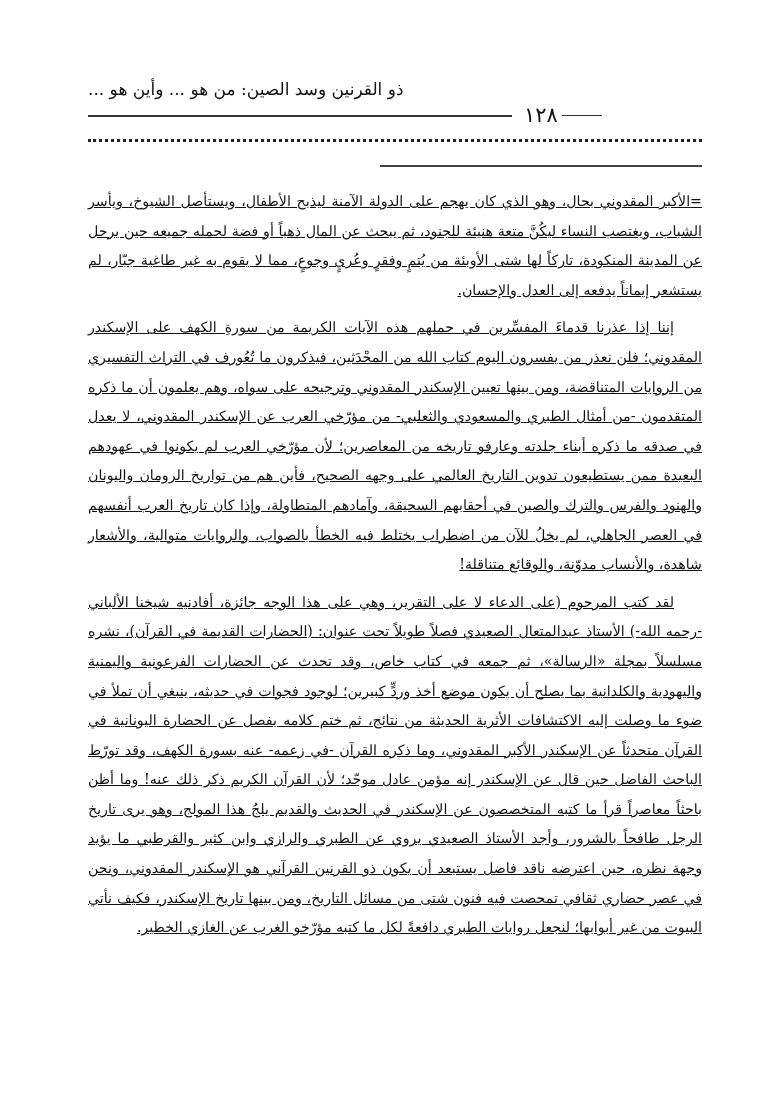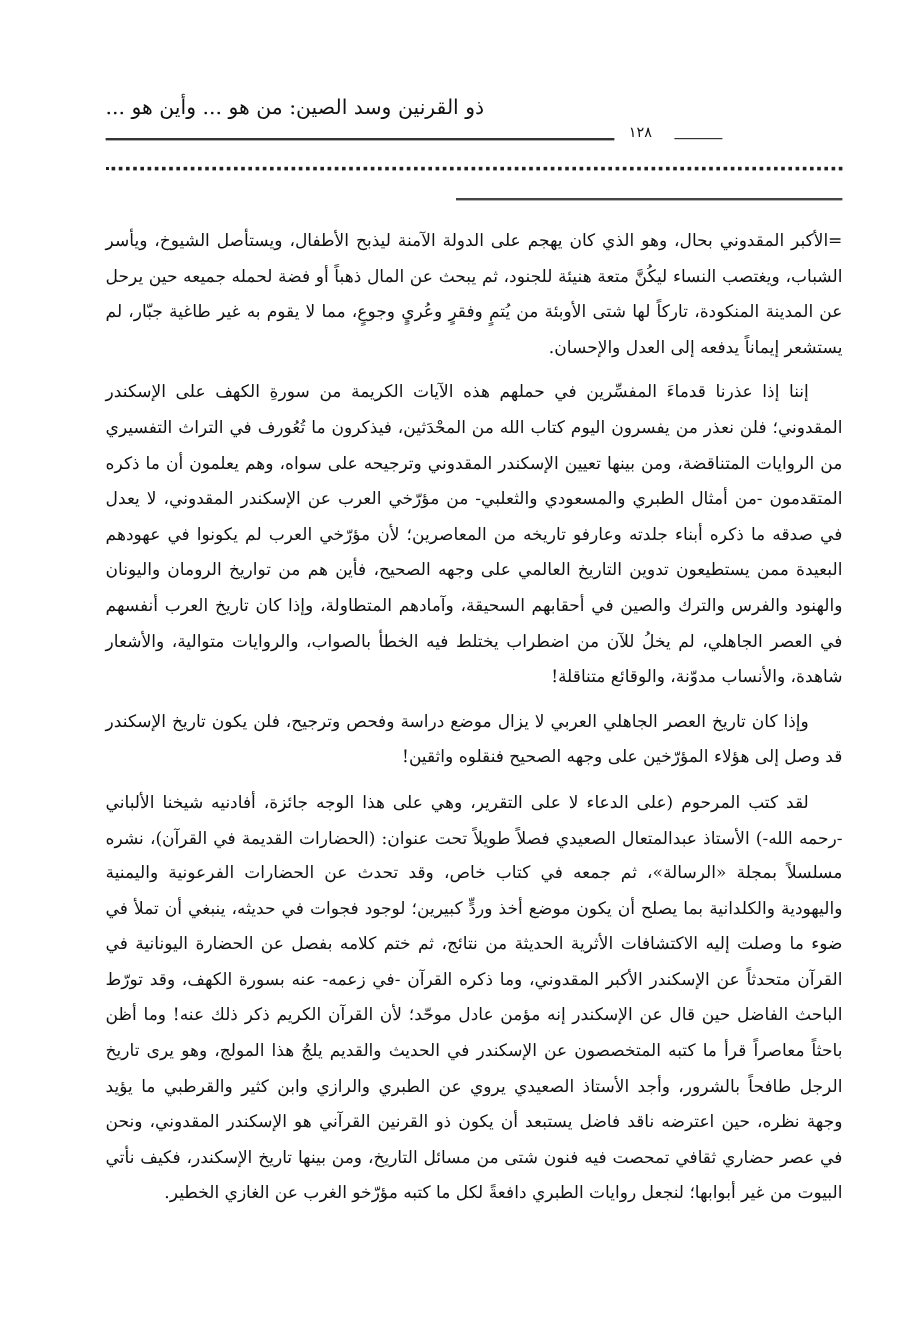--- a/index.html
+++ b/index.html
@@ -2,27 +2,27 @@
 <html><head>
 <meta charset="utf-8">
 <style>
   html, body { margin: 0; padding: 0; background: #ffffff; }
   body { width: 764px; height: 1107px; position: relative; overflow: hidden;
          font-family: "DejaVu Serif", "Liberation Serif", serif; color: #111; }
   .page { position: absolute; left: 0; top: 17px; width: 764px; height: 1107px; }
   .header { position: absolute; left: 88px; top: 62px; width: 614px; height: 28px; direction: rtl; }
   .header-title { position: absolute; left: 0; top: 0; font-size: 17px; white-space: nowrap; direction: rtl; }
   .header-rule-left { position: absolute; left: 0; top: 36px; width: 424px; height: 2px; background: #333; }
-  .page-number { position: absolute; left: 436px; top: 24px; font-size: 12px; direction: rtl; text-align: center; }
+  .page-number { position: absolute; left: 436px; top: 24px; font-size: 21px; direction: rtl; text-align: center; }
   .header-rule-right { position: absolute; left: 474px; top: 36px; width: 40px; height: 1px; background: #333; }
   .dotted-line { position: absolute; left: 88px; top: 122px; width: 614px; height: 0; border-top: 3px dotted #222; }
   .footnote-rule { position: absolute; left: 380px; top: 148px; width: 322px; height: 2px; background: #444; }
   .body-text { position: absolute; left: 88px; top: 170px; width: 614px; direction: rtl; text-align: justify;
                font-size: 14.2px; line-height: 29.6px; }
-  .body-text p { margin: 0 0 8px 0; }
+  .body-text p { margin: 0 0 8px 0; text-decoration: underline; }
   .body-text p.indent { text-indent: 28px; }
   .body-text p.noindent { text-indent: 0; }
 </style>
 </head>
 <body>
 
 <div class="page">
 
   <div class="header">
     <span class="header-title">ذو القرنين وسد الصين: من هو ... وأين هو ...</span>
@@ -30,17 +30,16 @@
     <span class="page-number">١٢٨</span>
     <div class="header-rule-right"></div>
   </div>
 
   <div class="dotted-line"></div>
   <div class="footnote-rule"></div>
 
   <div class="body-text">
     <p class="noindent">=الأكبر المقدوني بحال، وهو الذي كان يهجم على الدولة الآمنة ليذبح الأطفال، ويستأصل الشيوخ، ويأسر الشباب، ويغتصب النساء ليكُنَّ متعة هنيئة للجنود، ثم يبحث عن المال ذهباً أو فضة لحمله جميعه حين يرحل عن المدينة المنكودة، تاركاً لها شتى الأوبئة من يُتمٍ وفقرٍ وعُريٍ وجوعٍ، مما لا يقوم به غير طاغية جبّار، لم يستشعر إيماناً يدفعه إلى العدل والإحسان.</p>
     <p class="indent">إننا إذا عذرنا قدماءَ المفسِّرين في حملهم هذه الآيات الكريمة من سورةِ الكهف على الإسكندر المقدوني؛ فلن نعذر من يفسرون اليوم كتاب الله من المحْدَثين، فيذكرون ما تُعُورف في التراث التفسيري من الروايات المتناقضة، ومن بينها تعيين الإسكندر المقدوني وترجيحه على سواه، وهم يعلمون أن ما ذكره المتقدمون -من أمثال الطبري والمسعودي والثعلبي- من مؤرّخي العرب عن الإسكندر المقدوني، لا يعدل في صدقه ما ذكره أبناء جلدته وعارفو تاريخه من المعاصرين؛ لأن مؤرّخي العرب لم يكونوا في عهودهم البعيدة ممن يستطيعون تدوين التاريخ العالمي على وجهه الصحيح، فأين هم من تواريخ الرومان واليونان والهنود والفرس والترك والصين في أحقابهم السحيقة، وآمادهم المتطاولة، وإذا كان تاريخ العرب أنفسهم في العصر الجاهلي، لم يخلُ للآن من اضطراب يختلط فيه الخطأ بالصواب، والروايات متوالية، والأشعار شاهدة، والأنساب مدوّنة، والوقائع متناقلة!</p>
-    <p class="indent">وإذا كان تاريخ العصر الجاهلي العربي لا يزال موضع دراسة وفحص وترجيح، فلن يكون تاريخ الإسكندر قد وصل إلى هؤلاء المؤرّخين على وجهه الصحيح فنقلوه واثقين!</p>
     <p class="indent">لقد كتب المرحوم (على الدعاء لا على التقرير، وهي على هذا الوجه جائزة، أفادنيه شيخنا الألباني -رحمه الله-) الأستاذ عبدالمتعال الصعيدي فصلاً طويلاً تحت عنوان: (الحضارات القديمة في القرآن)، نشره مسلسلاً بمجلة «الرسالة»، ثم جمعه في كتاب خاص، وقد تحدث عن الحضارات الفرعونية واليمنية واليهودية والكلدانية بما يصلح أن يكون موضع أخذ وردٍّ كبيرين؛ لوجود فجوات في حديثه، ينبغي أن تملأ في ضوء ما وصلت إليه الاكتشافات الأثرية الحديثة من نتائج، ثم ختم كلامه بفصل عن الحضارة اليونانية في القرآن متحدثاً عن الإسكندر الأكبر المقدوني، وما ذكره القرآن -في زعمه- عنه بسورة الكهف، وقد تورّط الباحث الفاضل حين قال عن الإسكندر إنه مؤمن عادل موحّد؛ لأن القرآن الكريم ذكر ذلك عنه! وما أظن باحثاً معاصراً قرأ ما كتبه المتخصصون عن الإسكندر في الحديث والقديم يلجُ هذا المولج، وهو يرى تاريخ الرجل طافحاً بالشرور، وأجد الأستاذ الصعيدي يروي عن الطبري والرازي وابن كثير والقرطبي ما يؤيد وجهة نظره، حين اعترضه ناقد فاضل يستبعد أن يكون ذو القرنين القرآني هو الإسكندر المقدوني، ونحن في عصر حضاري ثقافي تمحصت فيه فنون شتى من مسائل التاريخ، ومن بينها تاريخ الإسكندر، فكيف نأتي البيوت من غير أبوابها؛ لنجعل روايات الطبري دافعةً لكل ما كتبه مؤرّخو الغرب عن الغازي الخطير.</p>
   </div>
 
 </div>
 
 </body></html>

